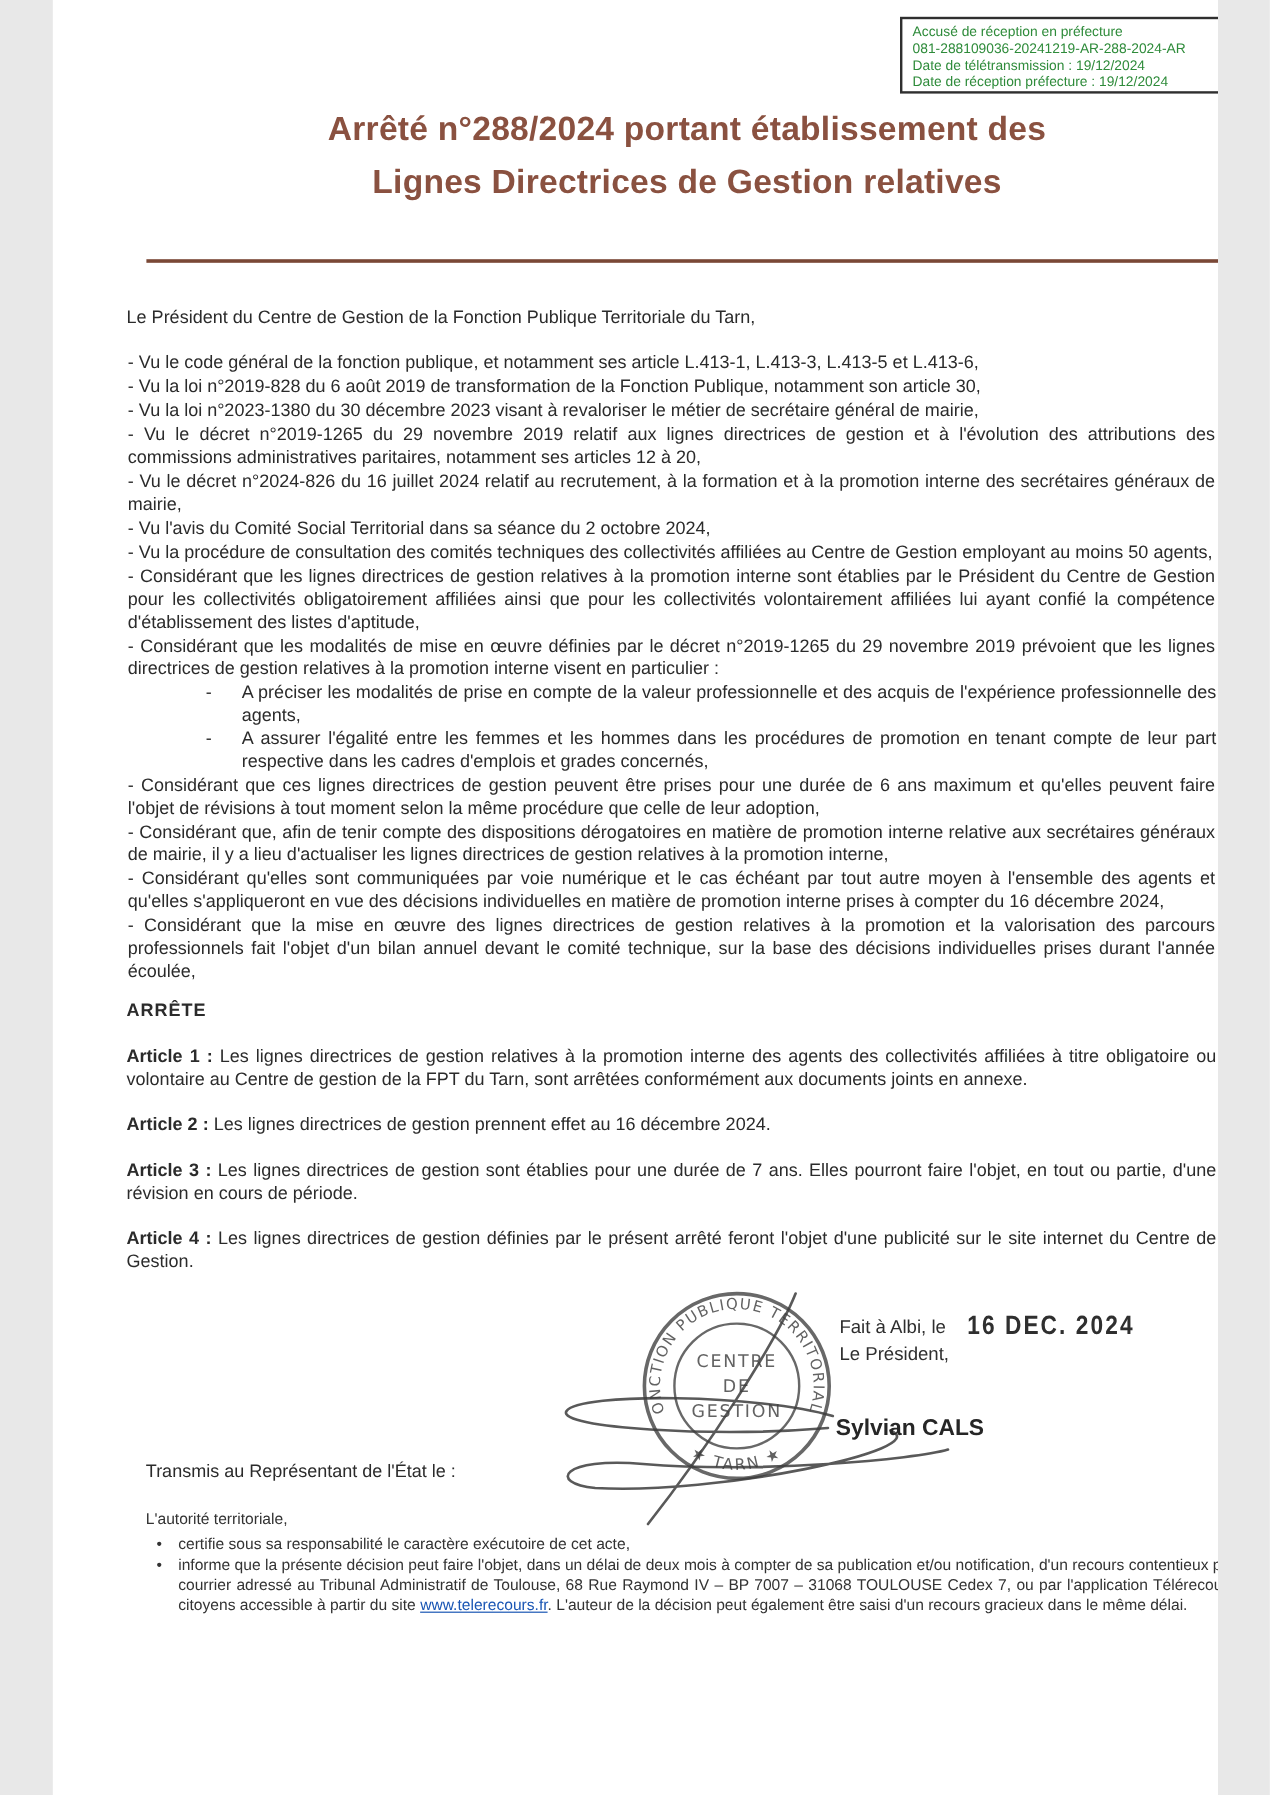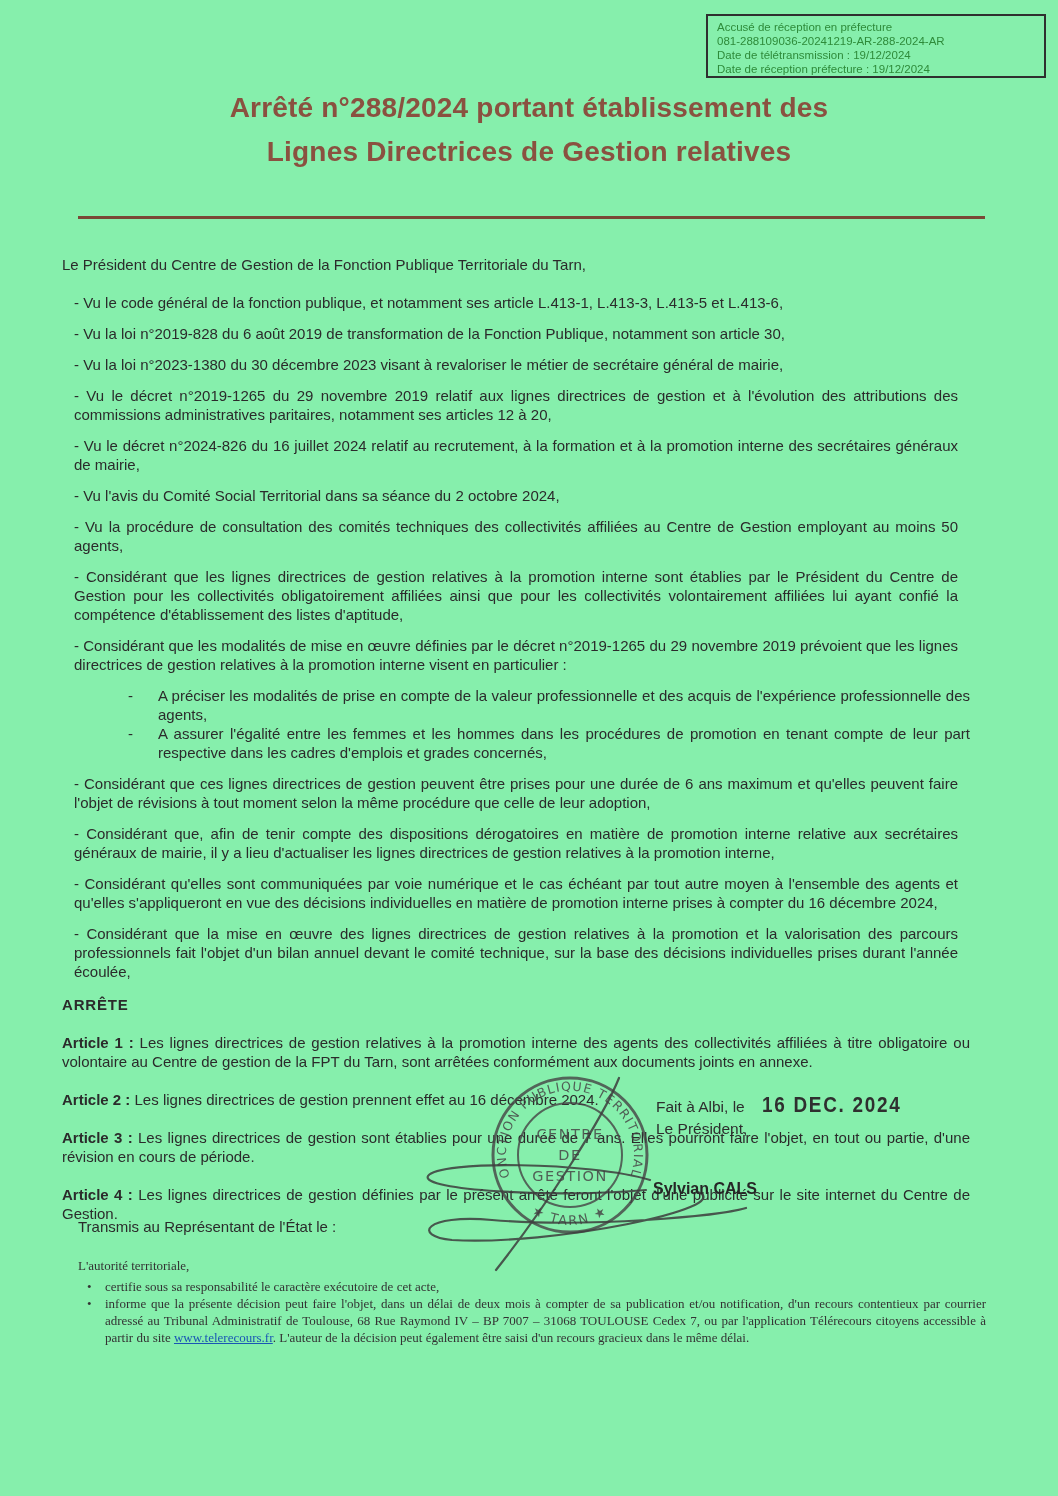--- a/index.html
+++ b/index.html
@@ -1,19 +1,19 @@
 <!DOCTYPE html>
 <html><head>
 <meta charset="utf-8">
 <style>
   html,body{margin:0;padding:0;background:#e8e8e8;}
   .page{
     position:relative;
-    width:1058px;height:1496px;
-    background:#86efac;
+    width:971px;height:1496px;
+    background:#ffffff;
     font-family:"Liberation Sans", sans-serif;
     color:#2b2b2b;
     overflow:hidden;
     margin:0 auto;
   }
   
   .receipt-box{
     position:absolute;left:706px;top:14px;width:340px;height:64px;
     box-sizing:border-box;
     border:2px solid #2f2f2f;
@@ -34,21 +34,21 @@
     position:absolute;top:216px;left:78px;width:907px;height:0;
     border-top:3px solid #7a4836;
   }
   
   .content{
     position:absolute;top:255px;left:62px;width:908px;
     font-size:15px;line-height:19px;
   }
   .intro{margin:0;}
   .clauses{margin-top:19px;}
-  p.clause{margin:12px;text-align:justify;}
+  p.clause{margin:1px;text-align:justify;}
   .sub-item{display:flex;padding-left:66px;}
   .sub-marker{width:30px;flex:0 0 30px;}
   .sub-text{flex:1;text-align:justify;}
   .arrete{
     margin:14px 0 0 0;font-weight:bold;letter-spacing:0.8px;
   }
   p.article{margin:19px 0 0 0;text-align:justify;}
   .article-label{font-weight:bold;}
   
   .stamp-svg{position:absolute;left:400px;top:1050px;}
@@ -57,30 +57,30 @@
     font-size:15.5px;line-height:22px;color:#2e2e2e;
   }
   .date-stamp{
     position:absolute;left:762px;top:1092px;
     font-size:22px;font-weight:bold;letter-spacing:2px;color:#2f2f2f;
     transform:scaleX(0.86);transform-origin:left top;
     white-space:nowrap;
   }
   .sig-name{
     position:absolute;left:653px;top:1180px;
-    font-size:16px;font-weight:bold;color:#262626;
+    font-size:19px;font-weight:bold;color:#262626;
   }
   
   .transmis{
     position:absolute;left:78px;top:1218px;
     font-size:15px;color:#2b2b2b;
   }
   .footer{
     position:absolute;left:78px;top:1257px;width:908px;
-    font-size:13px;line-height:17px;color:#333;font-family:Liberation Serif, serif;
+    font-size:13px;line-height:17px;color:#333;
   }
   .footer .authority{margin:0 0 4px 0;}
   .bullet-row{display:flex;margin:0;}
   .bullet-marker{width:27px;flex:0 0 27px;padding-left:9px;box-sizing:border-box;}
   .bullet-text{flex:1;text-align:justify;}
   a.doc-link{color:#1a56b4;text-decoration:underline;cursor:pointer;}
 </style>
 </head>
 <body>
 

